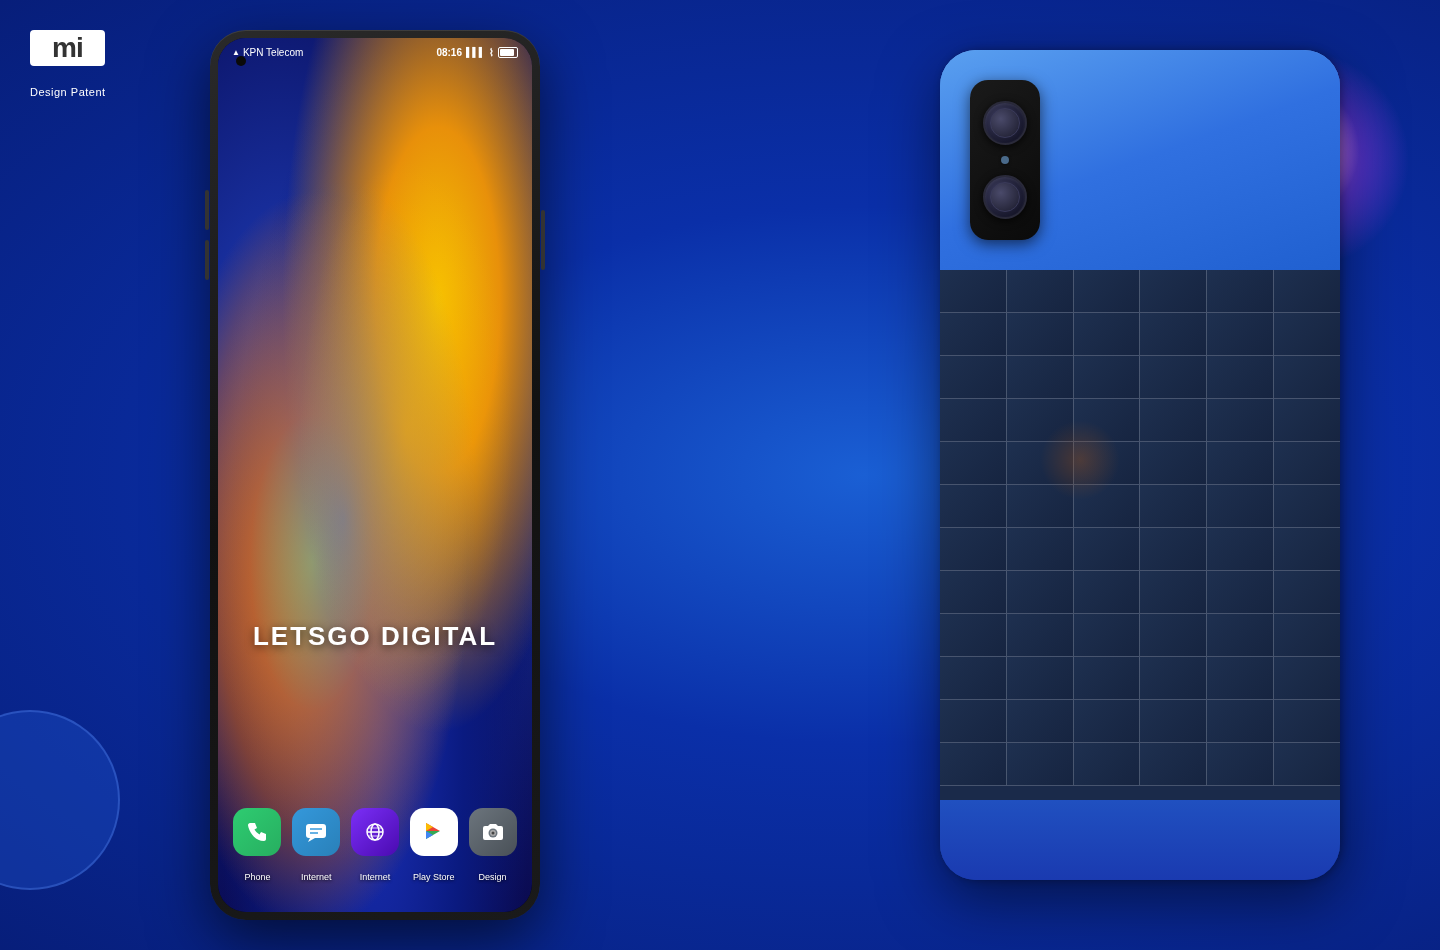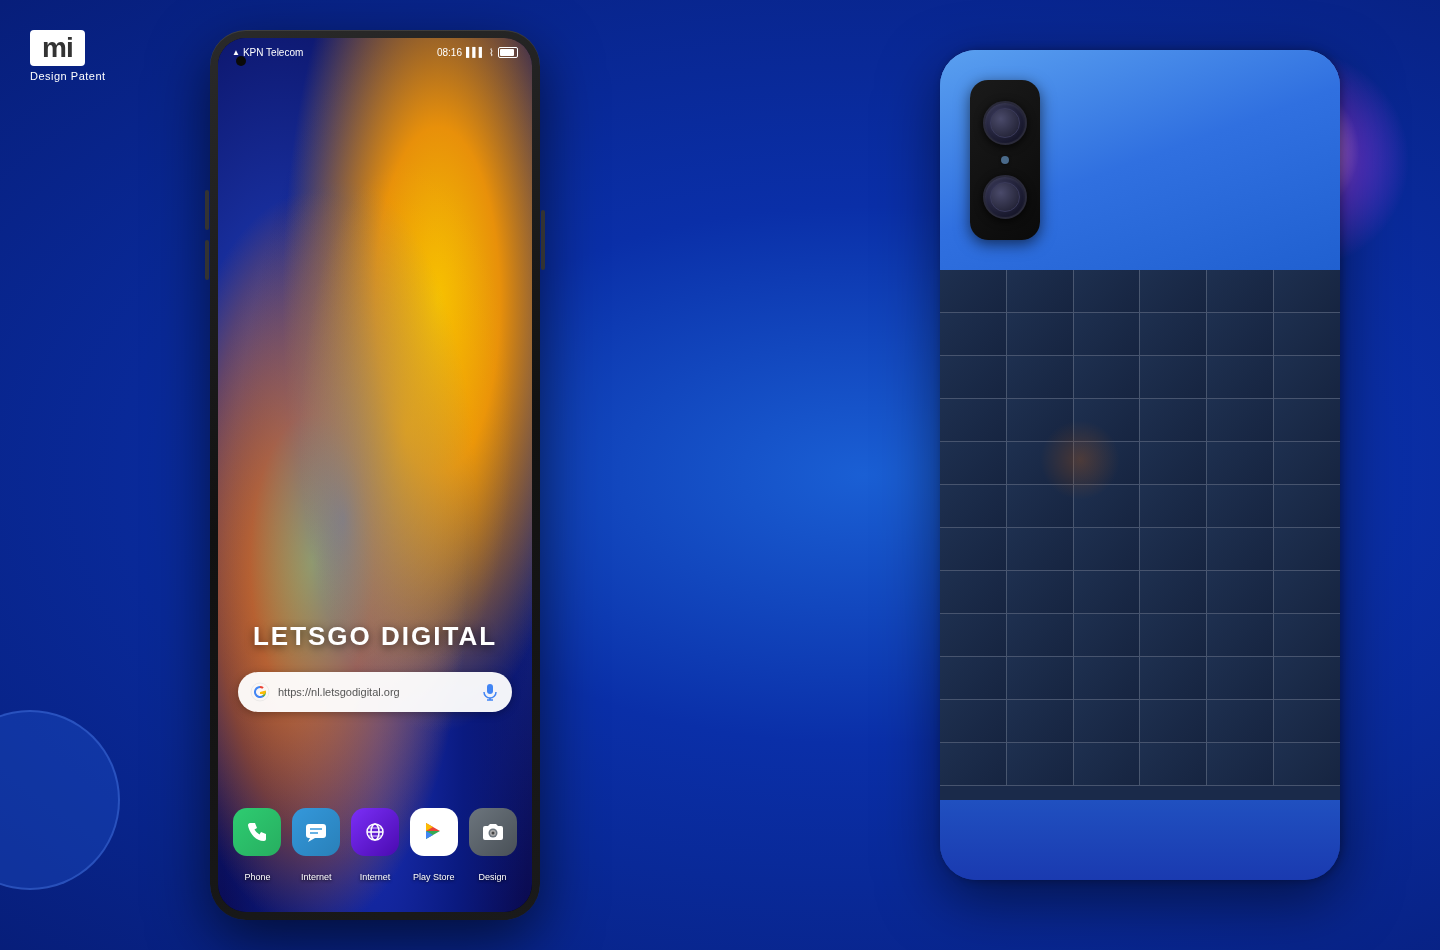--- a/index.html
+++ b/index.html
@@ -48,29 +48,29 @@
       top: 30px;
       left: 30px;
       color: white;
       text-align: left;
     }
     .mi-logo-box {
       background: white;
       color: #333;
       font-weight: 900;
       font-size: 28px;
-      padding: 2px 12px;
+      padding: 2px 22px;
       display: inline-block;
       border-radius: 4px;
       letter-spacing: -1px;
     }
     .mi-logo-text {
       font-size: 11px;
       color: white;
-      margin-top: 4px;
+      margin-top: 20px;
       font-weight: 400;
       letter-spacing: 0.5px;
     }
 
     
     .phone-front {
       position: absolute;
       left: 210px;
       top: 30px;
       width: 330px;
@@ -133,21 +133,21 @@
       color: white;
       font-size: 10px;
       font-weight: 500;
       display: flex;
       align-items: center;
       gap: 3px;
     }
     .status-right {
       color: white;
       font-size: 10px;
-      font-weight: 400;
+      font-weight: 700;
       display: flex;
       align-items: flex-start;
       gap: 4px;
     }
 
     
     .clock-area {
       position: absolute;
       top: 80px;
       left: 0;
@@ -487,38 +487,20 @@
           <span style="font-size:10px;">⌇</span>
           <span style="font-size:10px; border: 1px solid white; border-radius: 2px; padding: 0 4px; display:inline-block; width:20px; height:11px; position:relative;">
             <span style="position:absolute;top:1px;left:1px;right:3px;bottom:1px;background:white;border-radius:1px;"></span>
           </span>
         </div>
       </div>
 
 
       <div class="letsgo-text">LETSGO DIGITAL</div>
 
-      <div class="search-bar">
-
-        <svg class="google-g" viewBox="0 0 20 20">
-          <circle cx="10" cy="10" r="9" fill="none" stroke="#ddd" stroke-width="0.5"></circle>
-          <path d="M10 4a6 6 0 1 0 4.24 10.24l-1.41-1.41A4 4 0 1 1 10 6v0z" fill="#4285F4"></path>
-          <path d="M10 4a5.96 5.96 0 0 1 3.76 1.34L12.3 6.8A4 4 0 0 0 10 6z" fill="#EA4335"></path>
-          <path d="M16 10h-6v2h3.82A4 4 0 0 1 12.3 13.2l1.46 1.46A6 6 0 0 0 16 10z" fill="#34A853"></path>
-          <path d="M16 10a6 6 0 0 0-.17-1.42L10 10v2h3.82A4 4 0 0 1 9.8 14H10a6 6 0 0 0 6-4z" fill="#FBBC05"></path>
-        </svg>
-        <span class="search-url">https://nl.letsgodigital.org</span>
-
-        <svg class="mic-icon" viewBox="0 0 20 20">
-          <rect x="7" y="2" width="6" height="10" rx="3" fill="#4285F4"></rect>
-          <path d="M4 10a6 6 0 0 0 12 0" stroke="#4285F4" stroke-width="1.5" fill="none"></path>
-          <line x1="10" y1="16" x2="10" y2="18" stroke="#4285F4" stroke-width="1.5"></line>
-          <line x1="7" y1="18" x2="13" y2="18" stroke="#4285F4" stroke-width="1.5"></line>
-        </svg>
-      </div>
 
       <div class="dock">
 
         <div class="dock-item">
           <div class="dock-icon icon-phone">
             <svg width="28" height="28" viewBox="0 0 28 28">
               <path d="M7 5h5l2 5-2.5 1.5a11 11 0 0 0 5 5L18 14l5 2v5c0 1-1 2-2 2C9 23 5 9 5 7c0-1 1-2 2-2z" fill="white"></path>
             </svg>
           </div>
           <span class="dock-label">Phone</span>

